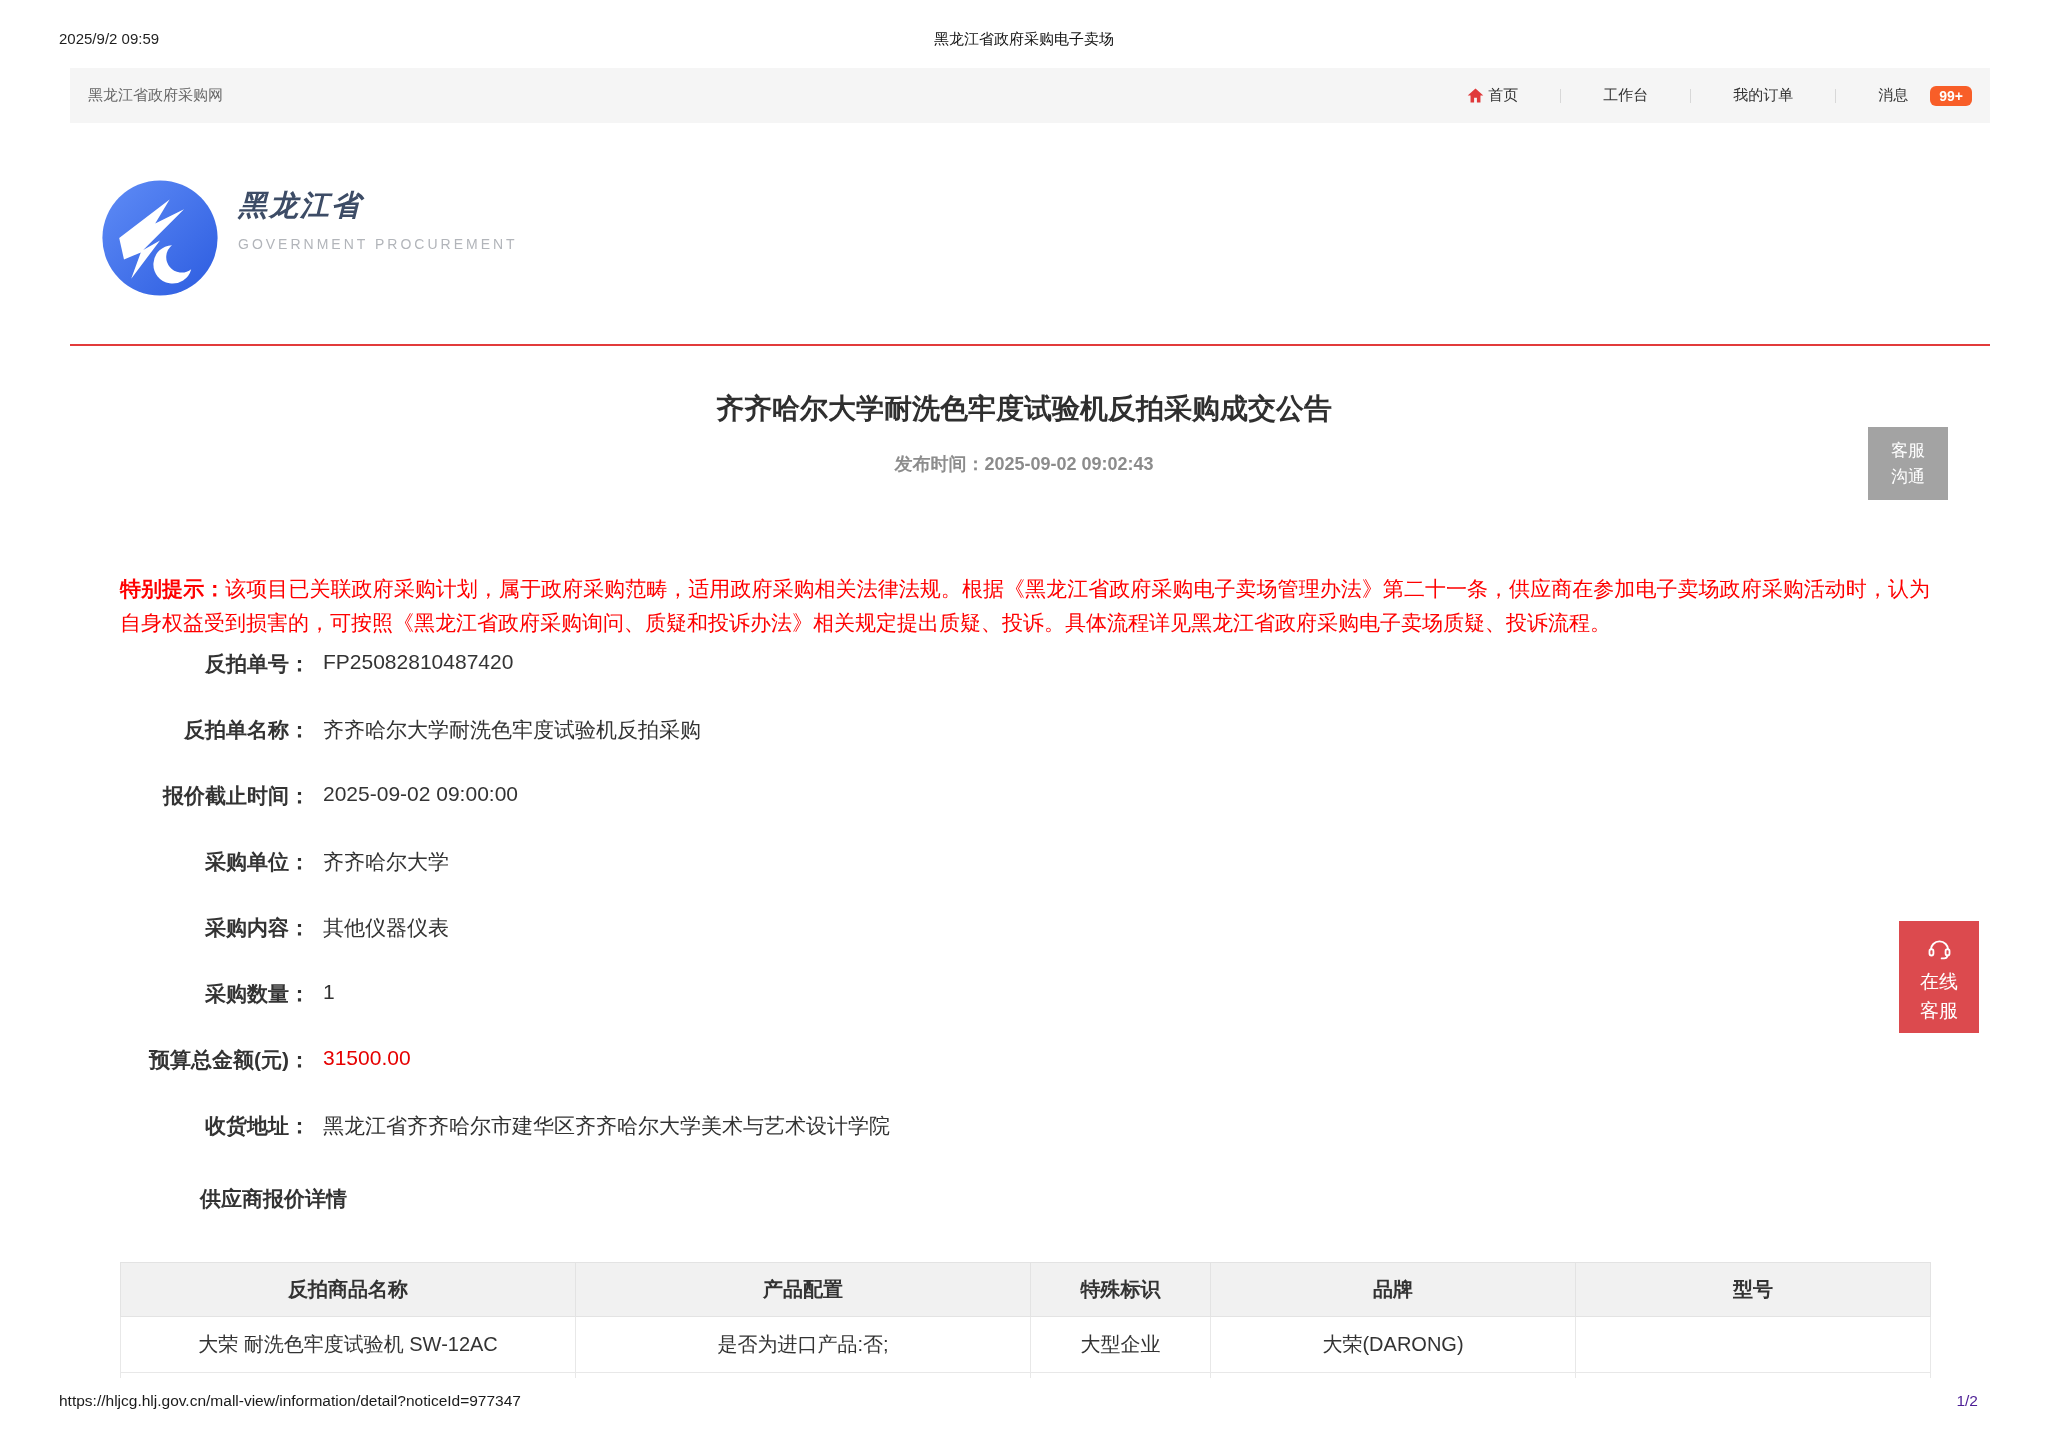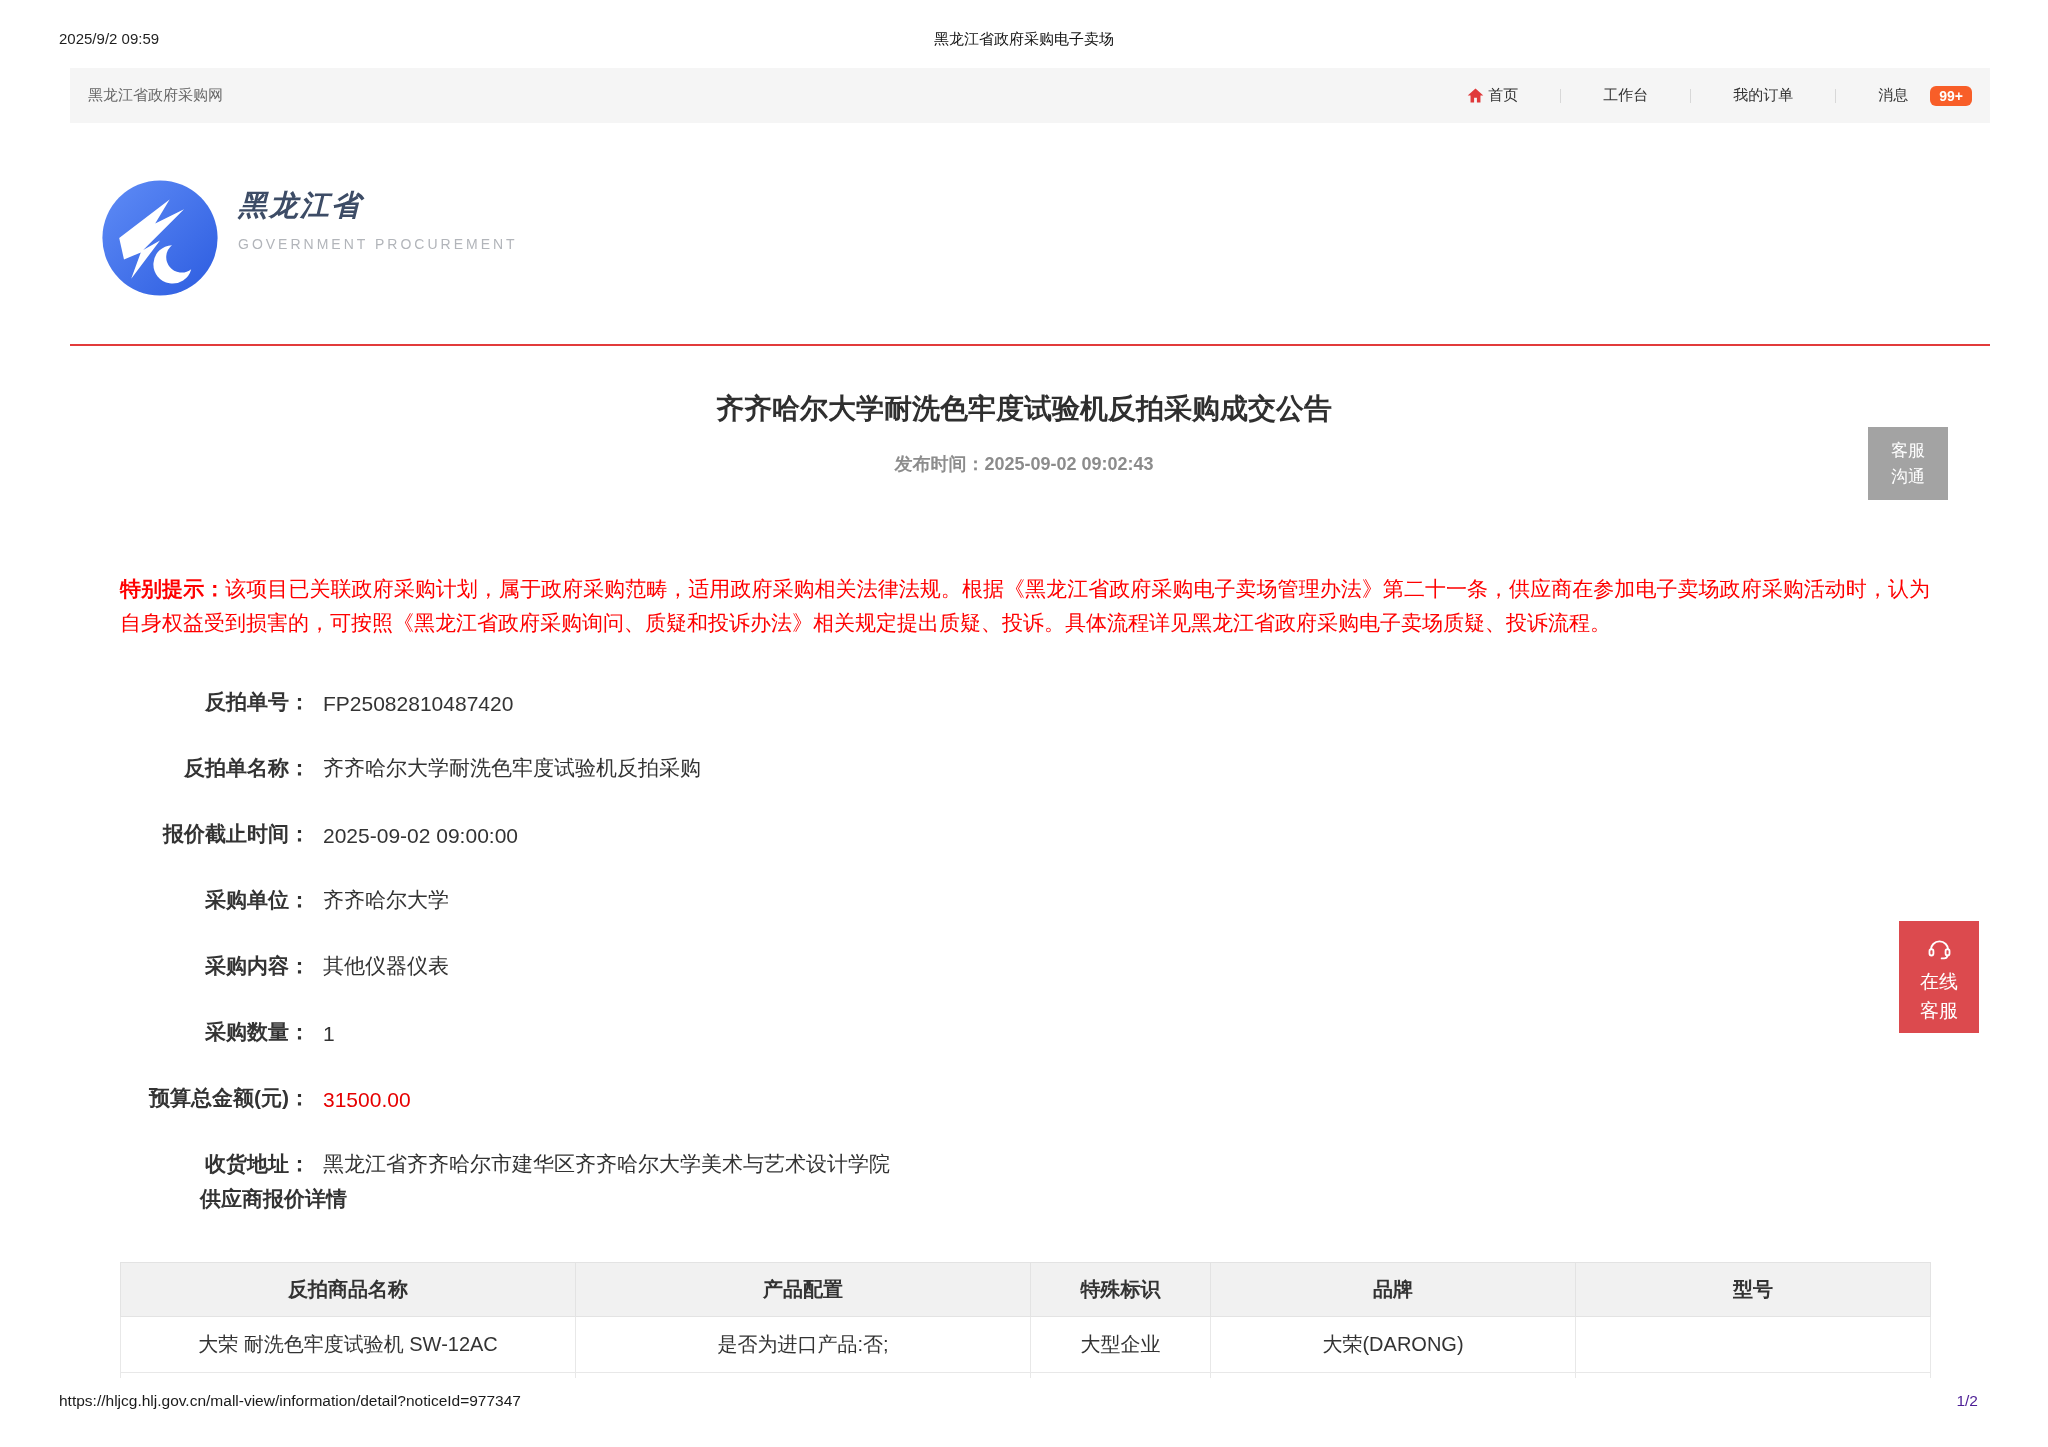--- a/index.html
+++ b/index.html
@@ -43,21 +43,21 @@
               color:#fff; font-size:17px; display:flex; flex-direction:column; align-items:center;
               justify-content:center; line-height:26px; cursor:pointer; }
 
   
   .special { position:absolute; left:120px; top:572px; width:1810px; font-size:21px;
              line-height:34px; color:#fe0000; text-align:justify; }
   .special b { font-weight:bold; }
 
   
   .fields { position:absolute; left:0; top:650px; width:2048px; }
-  .frow { display:flex; align-items:flex-end; height:66px; }
+  .frow { display:flex; align-items:flex-start; height:66px; }
   .flabel { width:310px; text-align:right; font-size:21px; font-weight:bold; color:#333; flex:0 0 310px; }
   .fvalue { margin-left:13px; font-size:21px; color:#333; }
   .fvalue.red { color:#e60000; }
 
   .section-heading { position:absolute; left:200px; top:1185px; font-size:21px; font-weight:bold; color:#333; }
 
   
   .quote-table { position:absolute; left:120px; top:1262px; width:1810px; border-collapse:collapse;
                  font-size:20px; color:#333; table-layout:fixed; }
   .quote-table th { background:#f1f1f1; font-weight:bold; height:54px; border:1px solid #e3e3e3; text-align:center; }

